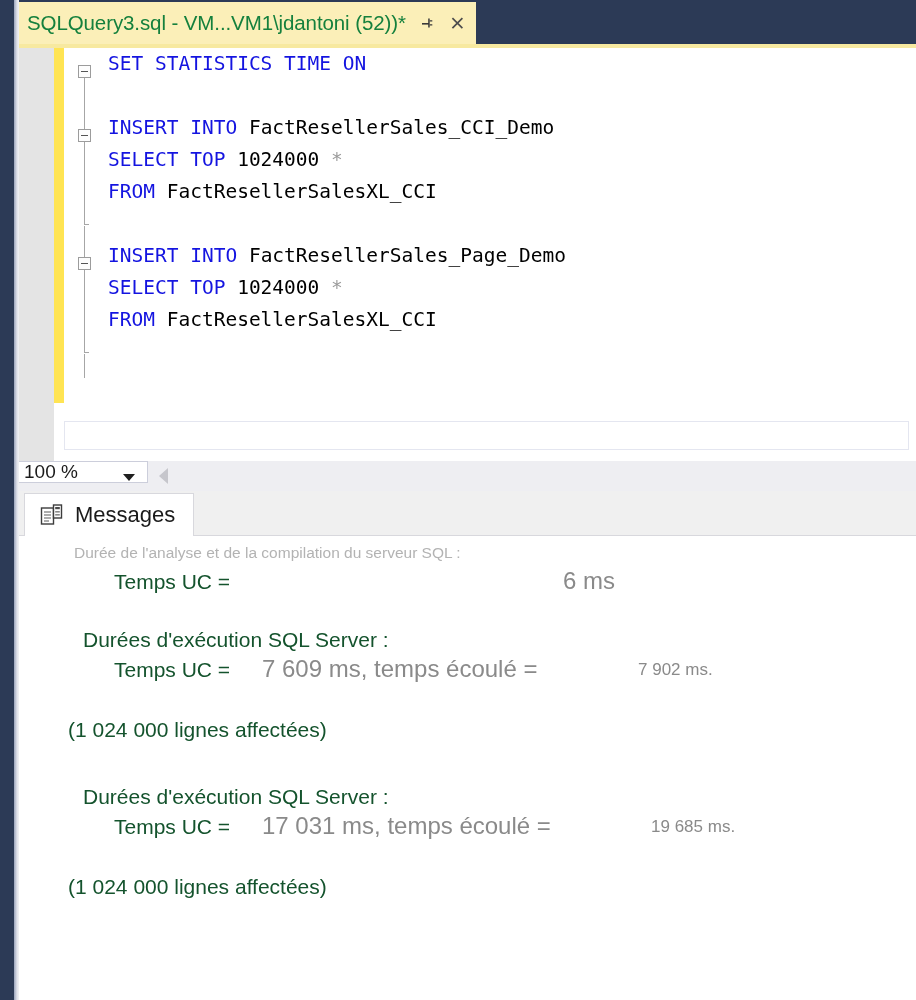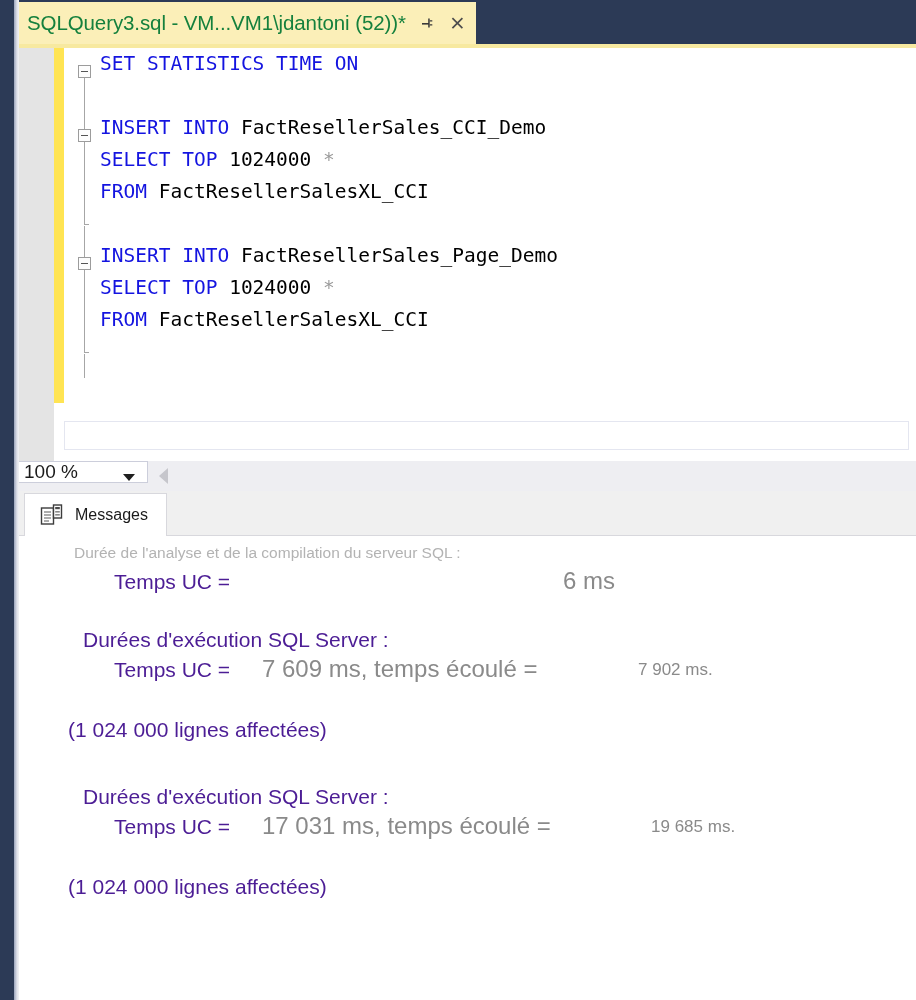--- a/index.html
+++ b/index.html
@@ -138,21 +138,21 @@
   
   #code-text {
     position: absolute;
     left: 36px; top: 0;
     font-family: "DejaVu Sans Mono", "Liberation Mono", monospace;
     font-size: 19.5px;
     line-height: 32px;
     white-space: pre;
     color: #000000;
   }
-  .code-line { height: 32px; }
+  .code-line { height: 32px; margin-left: 8px; }
   .kw  { color: #1414e0; }
   .id  { color: #000000; }
   .num { color: #000000; }
   .star{ color: #9a9a9a; }
 
   
   #editor-hscroll {
     position: absolute;
     left: 45px; top: 373px;
     width: 845px; height: 29px;
@@ -224,21 +224,21 @@
     height: 43px;
     background: #ffffff;
     border: 1px solid #d8d8dd;
     border-bottom: none;
     box-sizing: border-box;
     display: flex;
     align-items: center;
     padding: 0 18px 0 15px;
   }
   #tab-messages-label {
-    font-size: 16px;
+    font-size: 22px;
     color: #1a1a1a;
     margin-left: 11px;
   }
   .msg-icon {
     width: 24px; height: 24px;
     position: relative;
     display: inline-block;
   }
 
   
@@ -246,21 +246,21 @@
     position: absolute;
     left: 0; top: 45px;
     width: 897px; height: 388px;
     background: #ffffff;
     color: #8a8a8a;
     overflow: hidden;
   }
   .msg-row { position: absolute; white-space: pre; }
   .t-small  { font-size: 15.5px; color: #b3b3b3; }
   .t-mid    { font-size: 17px;  color: #8a8a8a; margin-left: 18px; }
-  .t-lg     { font-size: 21px;  color: #4c1d95; }
+  .t-lg     { font-size: 21px;  color: #14532d; }
   .t-xl     { font-size: 24px;  color: #8a8a8a; }
   .t-xxl    { font-size: 25px;  color: #9a9a9a; }
 </style>
 </head>
 <body>
 
 <div id="left-rail"></div>
 <div id="left-rail-edge"></div>
 
 <div id="topbar"></div>

